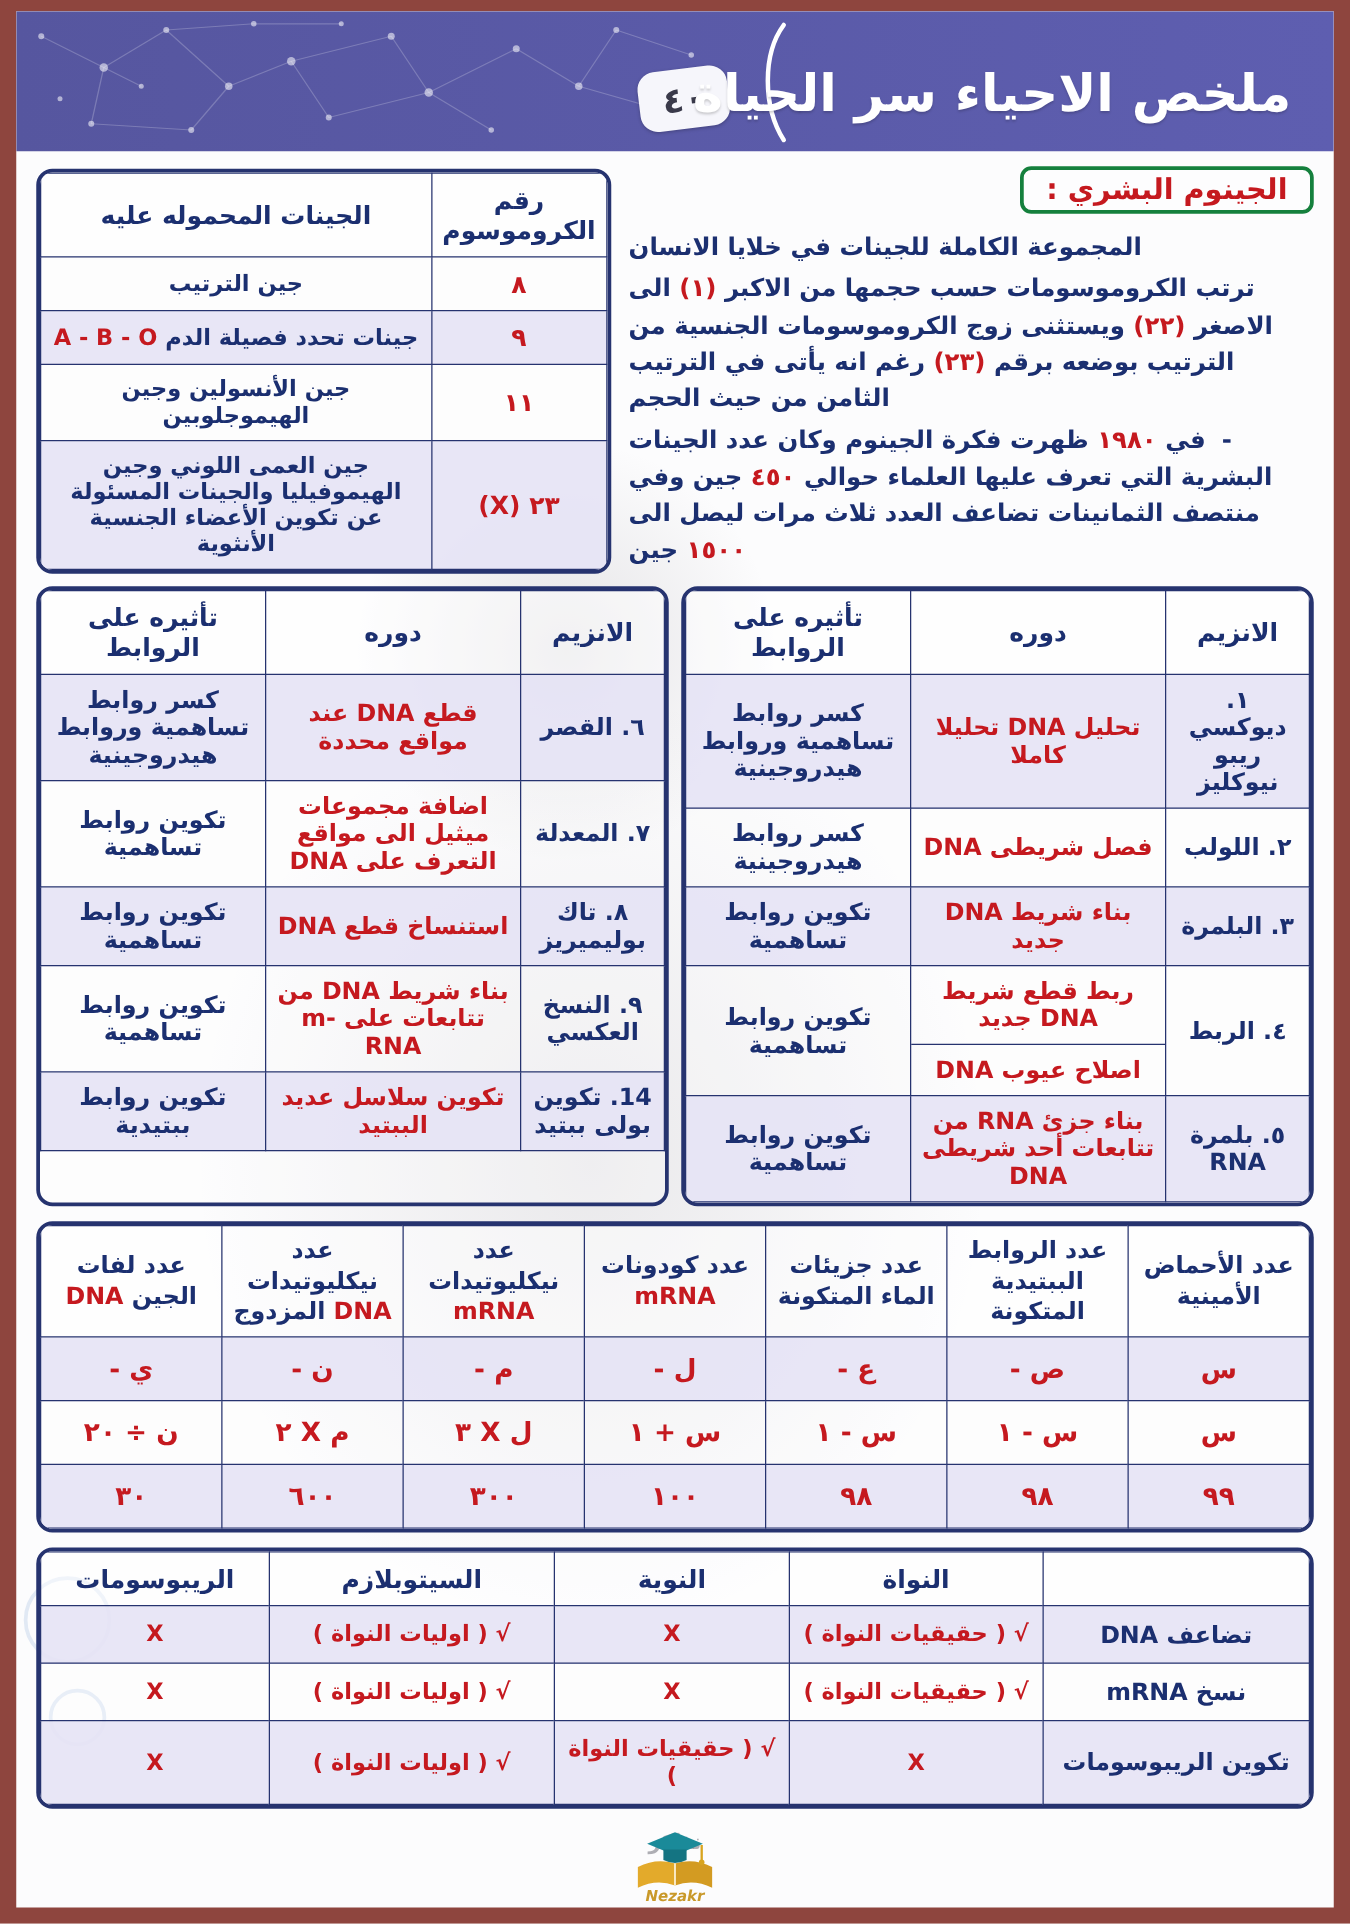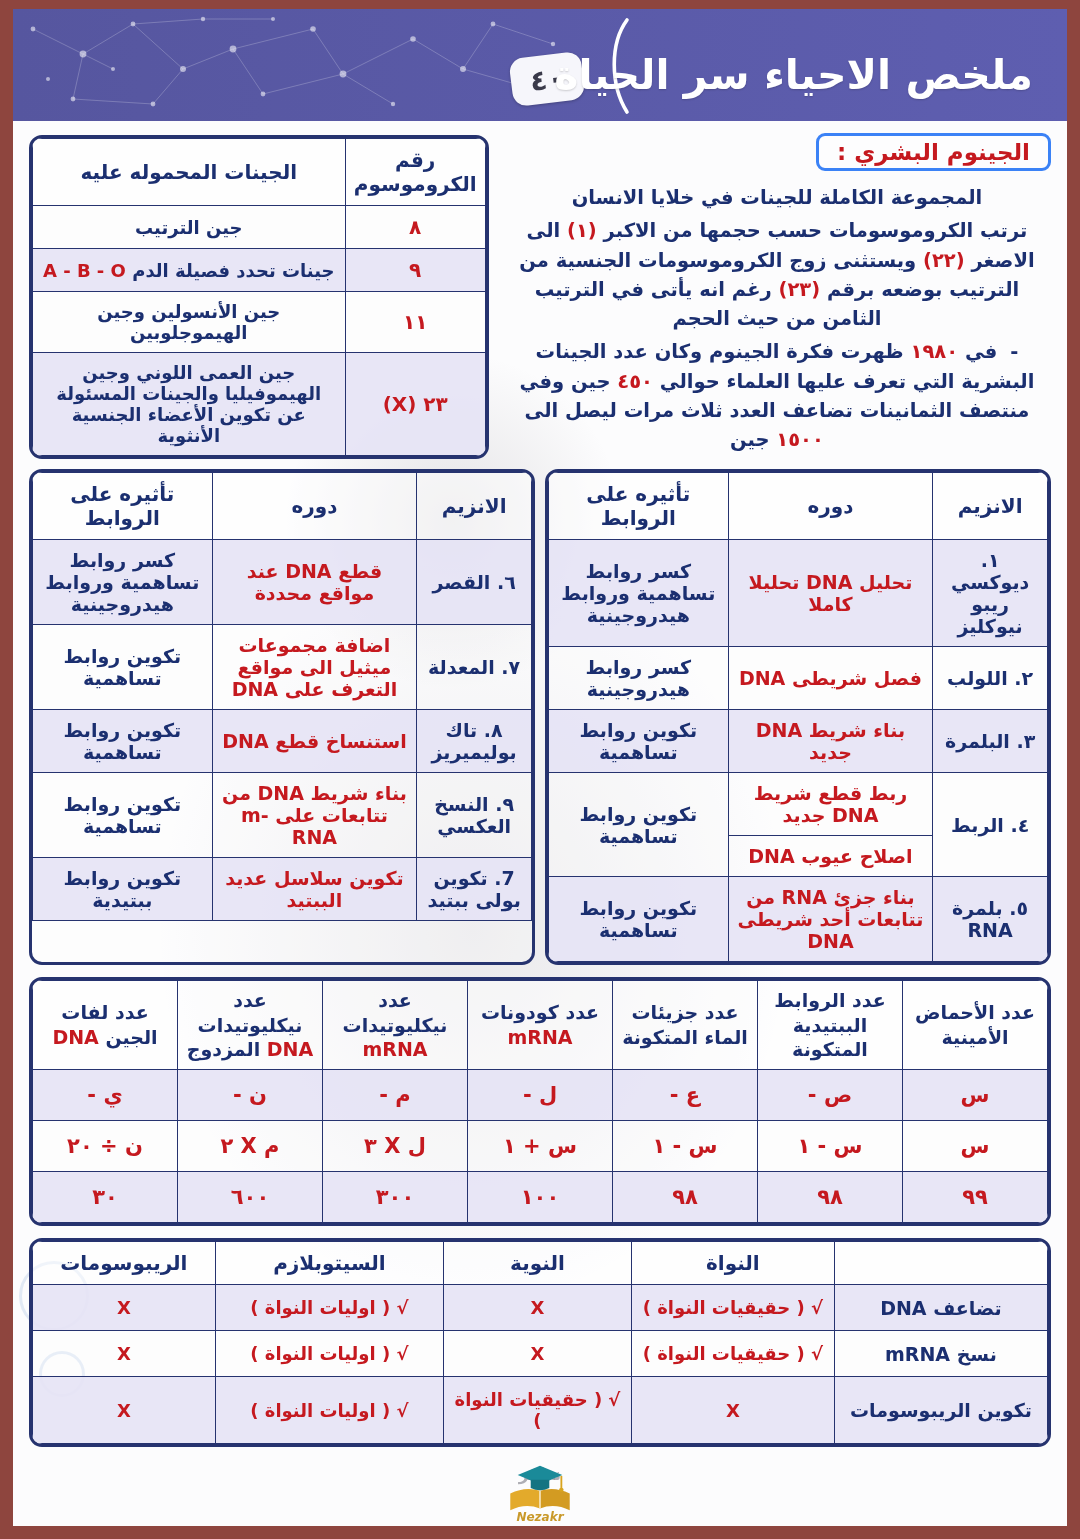--- a/index.html
+++ b/index.html
@@ -36,27 +36,27 @@
   .watermark { left:270px; top:230px; width:340px; height:340px; border-radius:50%;
     background:radial-gradient(circle, rgba(112,106,116,.17), rgba(112,106,116,0) 70%); }
   .watermark2 { left:140px; top:430px; width:640px; height:760px; border-radius:50%;
     background:radial-gradient(ellipse, rgba(112,106,116,.13), rgba(112,106,116,0) 70%); }
   .deco-ring { position:absolute; z-index:0; border:3px solid rgba(130,170,215,.22); border-radius:50%; }
   .ring1 { left:6px; top:1140px; width:70px; height:70px; }
   .ring2 { left:26px; top:1230px; width:46px; height:46px; }
   section { position:relative; z-index:1; }
   
   .genome-heading {
-    display:inline-block; border:3px solid #3b82f6; border-radius:9px;
+    display:inline-block; border:3px solid #15803d; border-radius:9px;
     padding:3px 18px; color:#c5191f; font-weight:bold; font-size:23px;
     margin:0 0 8px; background:rgba(255,255,255,.4);
   }
   .chrom-float { float:left; width:45%; margin:2px 14px 10px 0; }
   .para { font-size:19.5px; font-weight:bold; color:#1b2f70; line-height:1.5;
-    margin:4px 0; text-align:center; }
+    margin:4px 0; text-align:left; }
   .para .bullet { color:#1b2f70; margin-left:6px; }
   .c-n { color:#1b2f70; }
   .c-r { color:#c5191f; }
   
   .twrap { border:3px solid #26336f; border-radius:13px; overflow:hidden; background:rgba(255,255,255,.25); }
   .tbl { width:100%; border-collapse:collapse; table-layout:fixed; }
   .tbl th, .tbl td { border:1.7px solid #26336f; text-align:center; vertical-align:middle;
     padding:9px 6px; font-weight:bold; }
   .tbl thead th { color:#1b2f70; background:rgba(255,255,255,.35); }
   .tbl tbody tr:nth-child(odd) { background:rgba(229,226,245,.88); }
@@ -291,21 +291,21 @@
                   <td class="eeff">تكوين روابط تساهمية</td>
                 </tr>
                 <tr>
                   <td class="ename">٩. النسخ العكسي</td>
                   <td class="erole">
                     <div class="role-part">بناء شريط DNA من تتابعات على m-RNA</div>
                   </td>
                   <td class="eeff">تكوين روابط تساهمية</td>
                 </tr>
                 <tr>
-                  <td class="ename">7. تكوين بولى ببتيد</td>
+                  <td class="ename">14. تكوين بولى ببتيد</td>
                   <td class="erole">
                     <div class="role-part">تكوين سلاسل عديد الببتيد</div>
                   </td>
                   <td class="eeff">تكوين روابط ببتيدية</td>
                 </tr>
               </tbody>
           </table>
         </div>
       </section>
 

